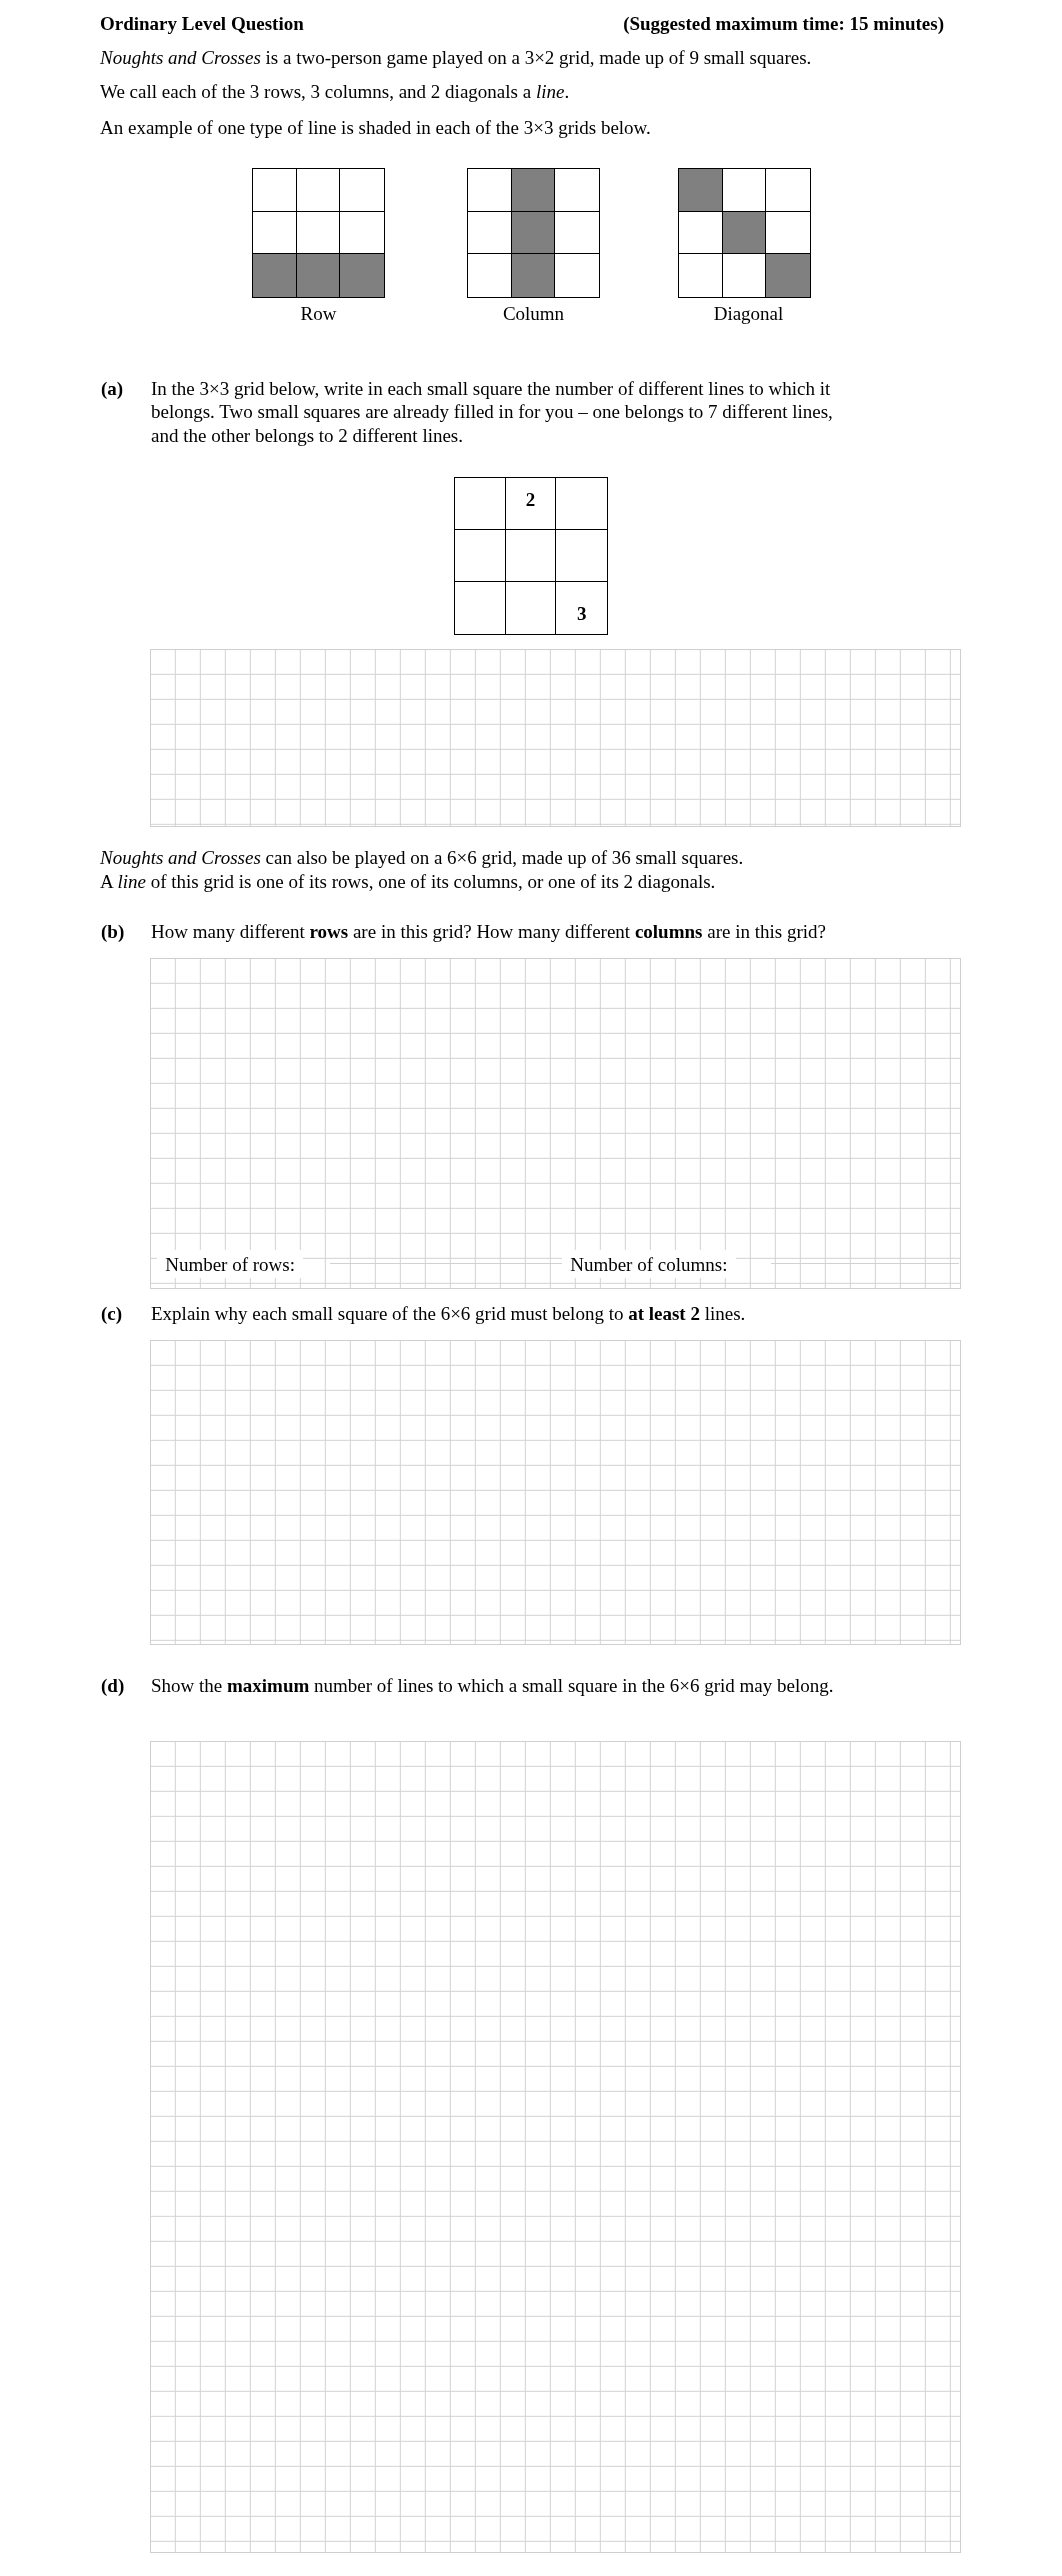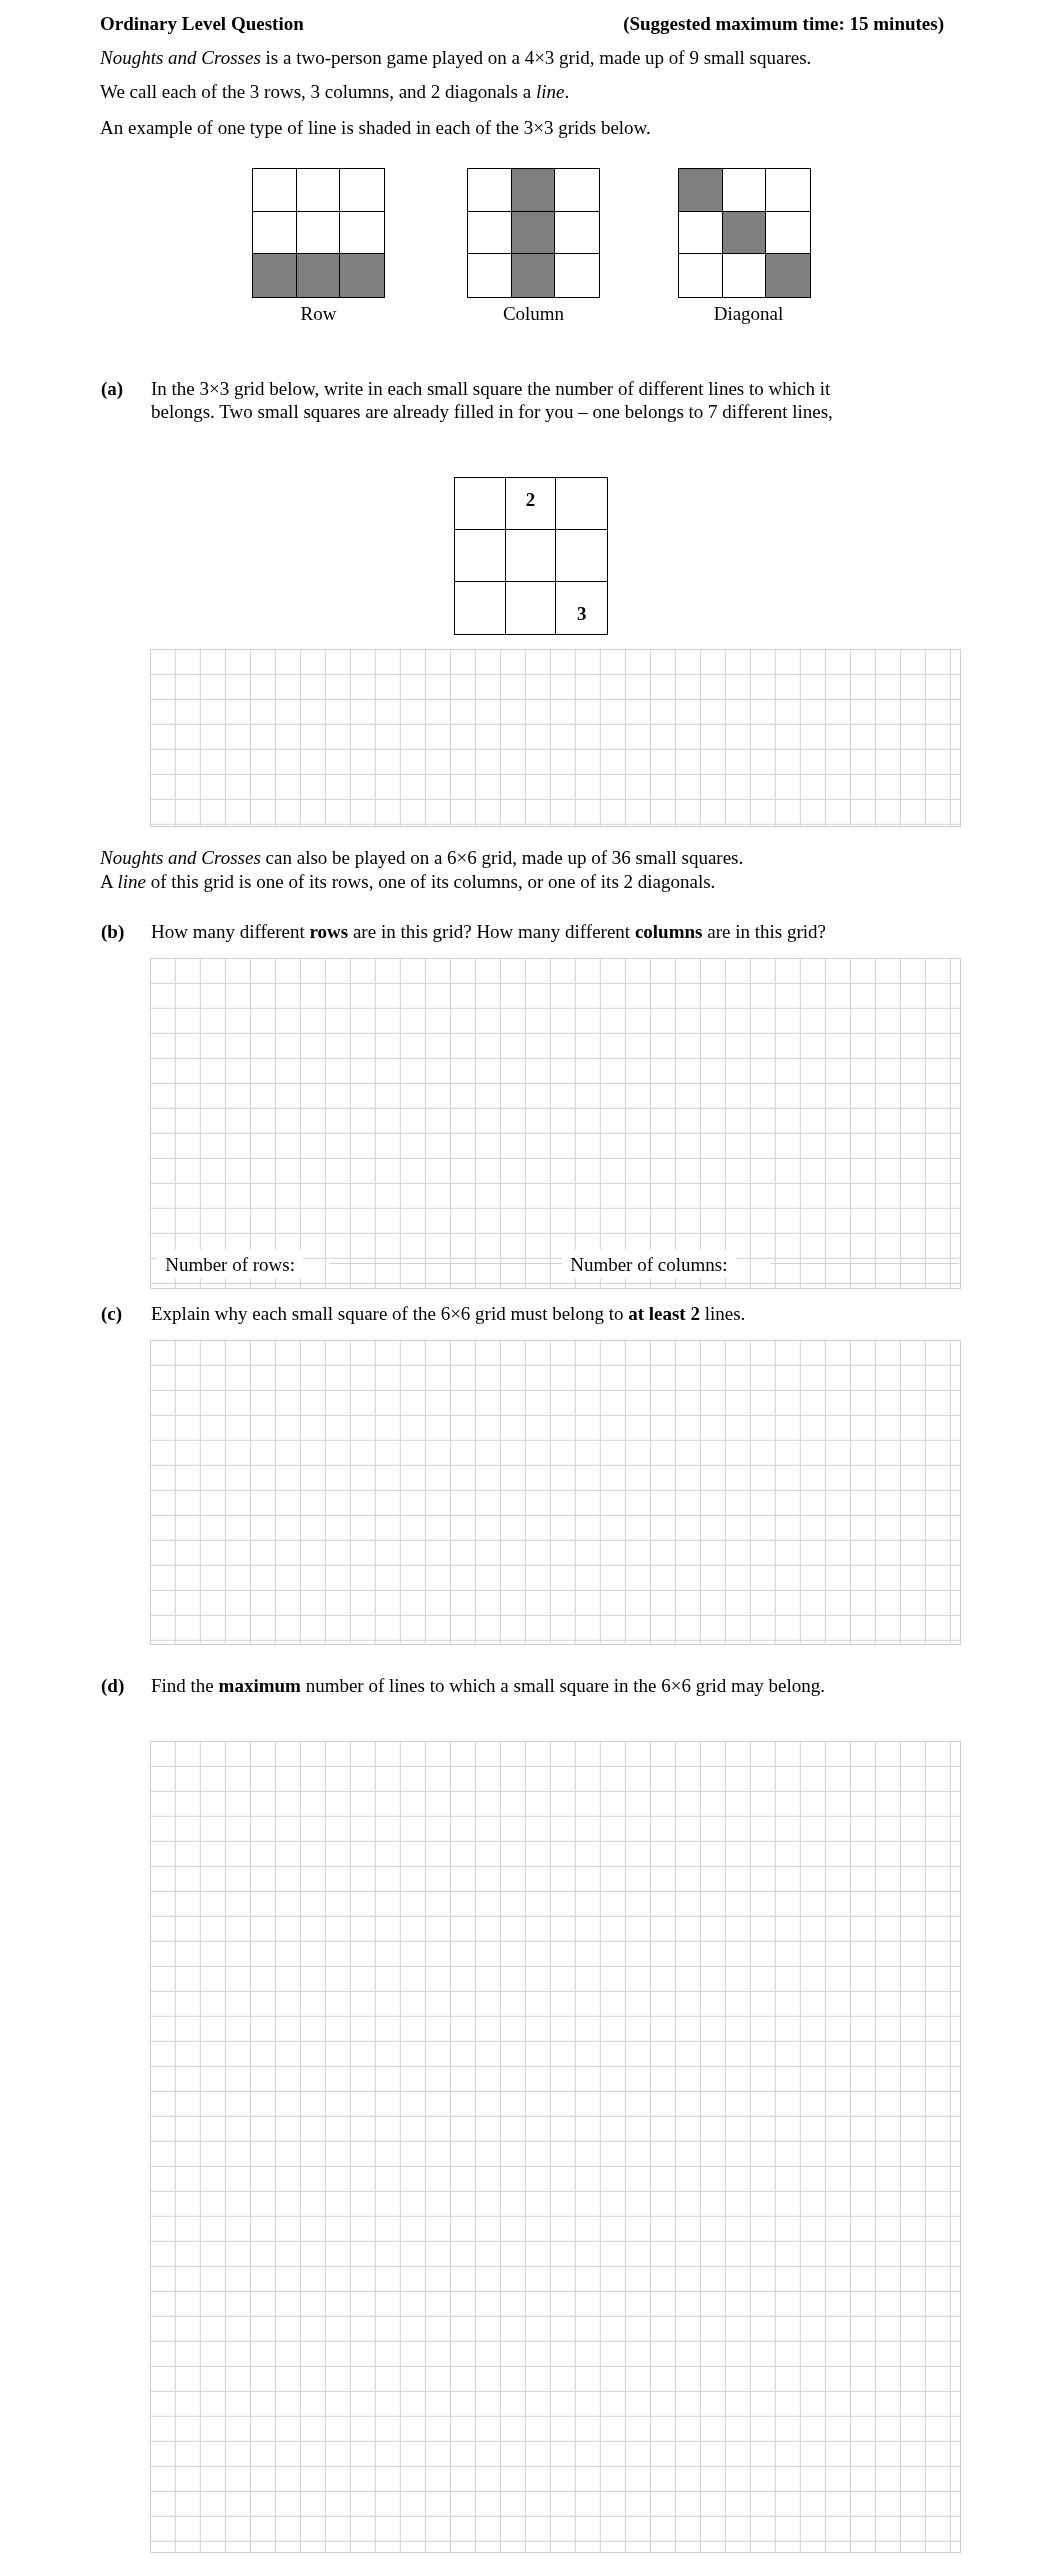--- a/index.html
+++ b/index.html
@@ -32,21 +32,21 @@
   .blank-label { position:absolute; background:#fff; line-height:1; padding:4.7px 8.2px; }
   .fill-line { position:absolute; height:1.2px; background:#d2d2d2; }
 </style>
 </head>
 <body>
 
 <div class="abs bold" style="left:100px; top:14px;">Ordinary Level Question</div>
 <div class="abs bold" style="right:118px; top:14px;">(Suggested maximum time: 15 minutes)</div>
 
 <div class="abs" style="left:100px; top:48px;">
-  <span class="it">Noughts and Crosses</span><span> is a two-person game played on a 4×3 grid, made up of 9 small squares.</span>
+  <span class="it">Noughts and Crosses</span><span> is a two-person game played on a 3×2 grid, made up of 9 small squares.</span>
 </div>
 <div class="abs" style="left:100px; top:82px;">
   <span>We call each of the 3 rows, 3 columns, and 2 diagonals a </span><span class="it">line</span><span>.</span>
 </div>
 <div class="abs" style="left:100px; top:118px;">An example of one type of line is shaded in each of the 3×3 grids below.</div>
 
 <div class="ex-grid" id="ex0" style="left:252px; top:168px; width:133px; height:130px;">
     <div class="cell"></div>
     <div class="cell"></div>
     <div class="cell c3"></div>
@@ -82,20 +82,21 @@
     <div class="cell r3"></div>
     <div class="cell r3"></div>
     <div class="cell c3 r3 shaded" style="background: rgb(128, 128, 128);"></div>
   </div>
 <div class="ex-caption" style="left:682px; width:133px; top:304px;text-align:center;">Diagonal</div>
 
 <div class="label" style="left:101px; top:377px;">(a)</div>
 <div class="para" style="left:151px; top:377px;">
   <div>In the 3×3 grid below, write in each small square the number of different lines to which it</div>
   <div>belongs.  Two small squares are already filled in for you – one belongs to 7 different lines,</div>
+  <div>and the other belongs to 2 different lines.</div>
 </div>
 
 <div class="ex-grid" id="agrid" style="left:454px; top:477px; width:154px; height:158px;">
     <div class="cell"></div>
     <div class="cell" style="align-items: flex-start; padding-top: 10.5px;">2</div>
     <div class="cell c3"></div>
     <div class="cell"></div>
     <div class="cell"></div>
     <div class="cell c3"></div>
     <div class="cell r3"></div>
@@ -126,16 +127,16 @@
 <div class="fill-line" style="left:771px; top:1263px; width:188px;"></div>
 
 <div class="label" style="left:101px; top:1302px;">(c)</div>
 <div class="para" style="left:151px; top:1302px;">
   <span>Explain why each small square of the 6×6 grid must belong to </span><span class="bold">at least 2</span><span> lines.</span>
 </div>
 <div class="answer-grid" style="left:150px; top:1340px; width:811px; height:305px;"></div>
 
 <div class="label" style="left:101px; top:1674px;">(d)</div>
 <div class="para" style="left:151px; top:1674px;">
-  <div><span>Find the </span><span class="bold">maximum</span><span> number of lines to which a small square in the 6×6 grid may belong.</span></div>
+  <div><span>Show the </span><span class="bold">maximum</span><span> number of lines to which a small square in the 6×6 grid may belong.</span></div>
 </div>
 <div class="answer-grid" style="left:150px; top:1741px; width:811px; height:812px;"></div>
 
 
 </body></html>

